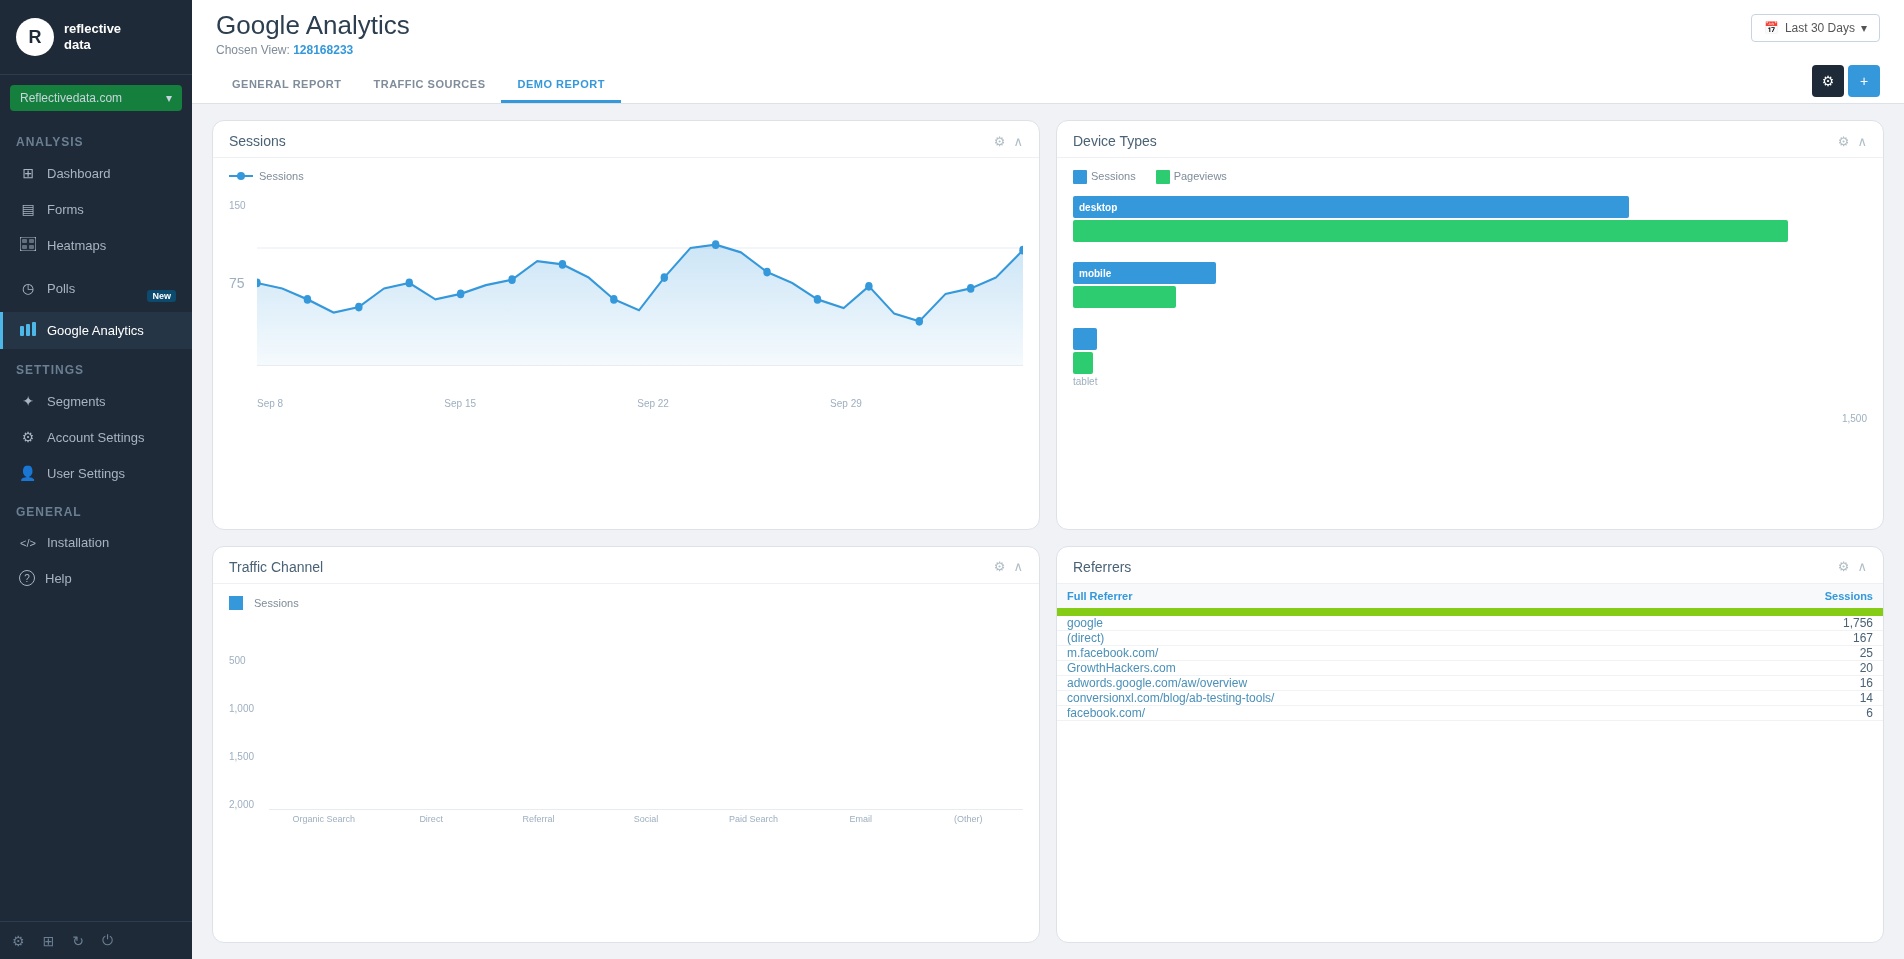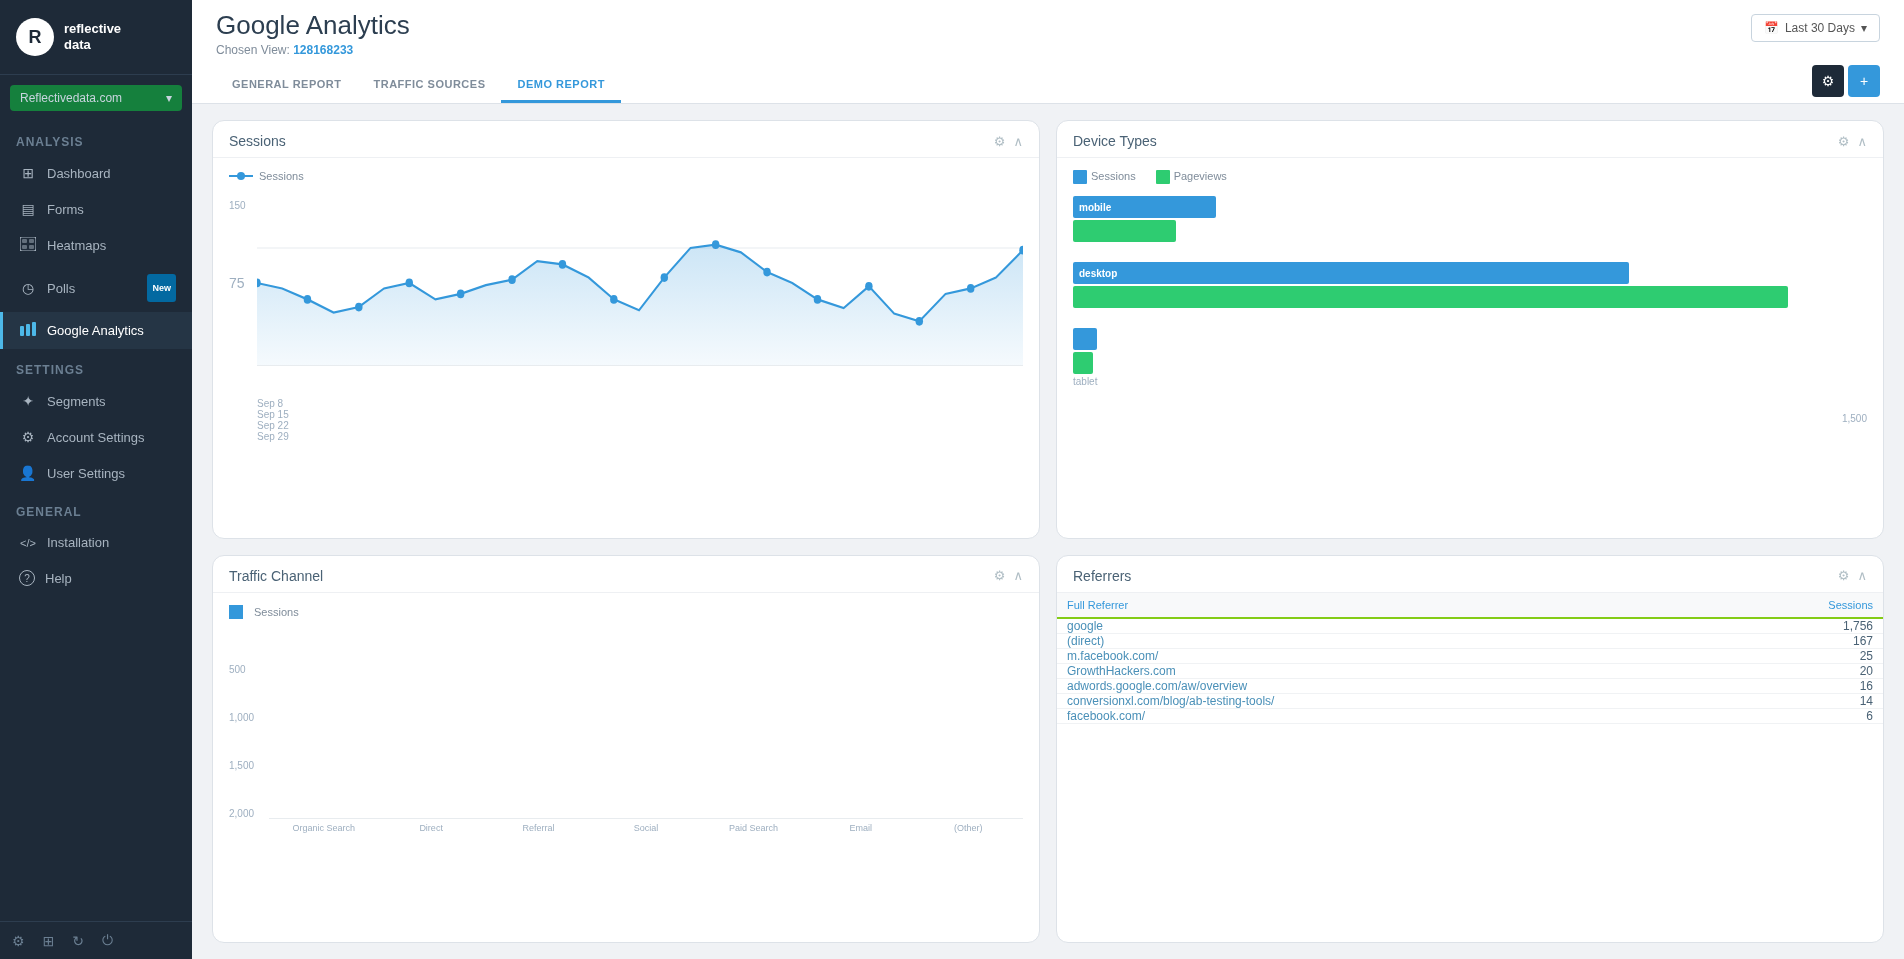--- a/index.html
+++ b/index.html
@@ -59,22 +59,22 @@
       padding: 10px 16px;
       cursor: pointer;
       font-size: 13px;
       color: #a8b4c0;
       position: relative;
       border-left: 3px solid transparent;
     }
     .sidebar-item.active { color: white; background: #253545; border-left-color: #4db8e8; }
     .sidebar-item .icon { width: 18px; text-align: center; font-size: 14px; }
     .badge-new {
-      background: #0369a1; color: white; font-size: 9px; font-weight: bold;
-      padding: 9px 5px; border-radius: 3px; margin-left: auto;
+      background: #0c4a6e; color: white; font-size: 9px; font-weight: bold;
+      padding: 1px 5px; border-radius: 3px; margin-left: auto; margin-top: 16px;
     }
 
     .sidebar-bottom {
       margin-top: auto;
       border-top: 1px solid #2d3d4f;
       display: flex;
       padding: 10px 12px;
       gap: 18px;
       align-items: center;
     }
@@ -192,21 +192,20 @@
       left: 28px; right: 0; top: 0; bottom: 24px;
       border-bottom: 1px solid #e8ecef;
     }
     .x-labels {
       display: flex;
       justify-content: space-between;
       padding-left: 28px;
       font-size: 10px;
       color: #9eafc0;
       margin-top: 4px;
-      flex-direction: column;
     }
 
     
     .bar-chart-container {
       position: relative;
       height: 220px;
     }
     .bar-y-labels {
       position: absolute;
       left: 0; top: 0; bottom: 28px;
@@ -267,25 +266,25 @@
     .legend-box { width: 14px; height: 14px; display: inline-block; margin-right: 4px; vertical-align: middle; border-radius: 1px; }
     .legend-box.sessions { background: #3498db; }
     .legend-box.pageviews { background: #2ecc71; }
     .chart-x-axis { display: flex; justify-content: flex-end; font-size: 10px; color: #9eafc0; padding-top: 6px; }
 
     
     .ref-table { width: 100%; border-collapse: collapse; }
     .ref-table th {
       text-align: left;
       font-size: 11px;
-      font-weight: 400;
+      font-weight: 700;
       color: #3498db;
       padding: 6px 10px;
       background: #f8f9fa;
-      border-bottom: 2px solid #84cc16;
+      border-bottom: 8px solid #84cc16;
     }
     .ref-table th.right { text-align: right; }
     .ref-table td {
       padding: 0 10px;
       font-size: 12px;
       color: #4a90b8;
       border-bottom: 1px solid #f0f2f4;
     }
     .ref-table td.num {
       text-align: right;
@@ -495,39 +494,39 @@
       </div>
       <div class="widget-body">
         <div class="device-legend">
           <span><span class="legend-box sessions"></span><span>Sessions</span></span>
           <span><span class="legend-box pageviews"></span><span>Pageviews</span></span>
         </div>
 
         <div class="device-row">
           <div class="device-bars">
             <div class="device-bar-wrap">
+              <div class="device-bar sessions" style="width:70%;">
+                <span>desktop</span>
+              </div>
+            </div>
+            <div class="device-bar-wrap">
+              <div class="device-bar pageviews" style="width:90%;"></div>
+            </div>
+          </div>
+        </div>
+
+        <div class="device-row">
+          <div class="device-bars">
+            <div class="device-bar-wrap">
               <div class="device-bar sessions" style="width:18%;">
                 <span>mobile</span>
               </div>
             </div>
             <div class="device-bar-wrap">
               <div class="device-bar pageviews" style="width:13%;"></div>
-            </div>
-          </div>
-        </div>
-
-        <div class="device-row">
-          <div class="device-bars">
-            <div class="device-bar-wrap">
-              <div class="device-bar sessions" style="width:70%;">
-                <span>desktop</span>
-              </div>
-            </div>
-            <div class="device-bar-wrap">
-              <div class="device-bar pageviews" style="width:90%;"></div>
             </div>
           </div>
         </div>
 
         <div class="device-row">
           <div class="device-bars">
             <div class="device-bar-wrap">
               <div class="device-bar sessions" style="width:3%;">
                 <span style="color:transparent;font-size:8px;">tablet</span>
               </div>

